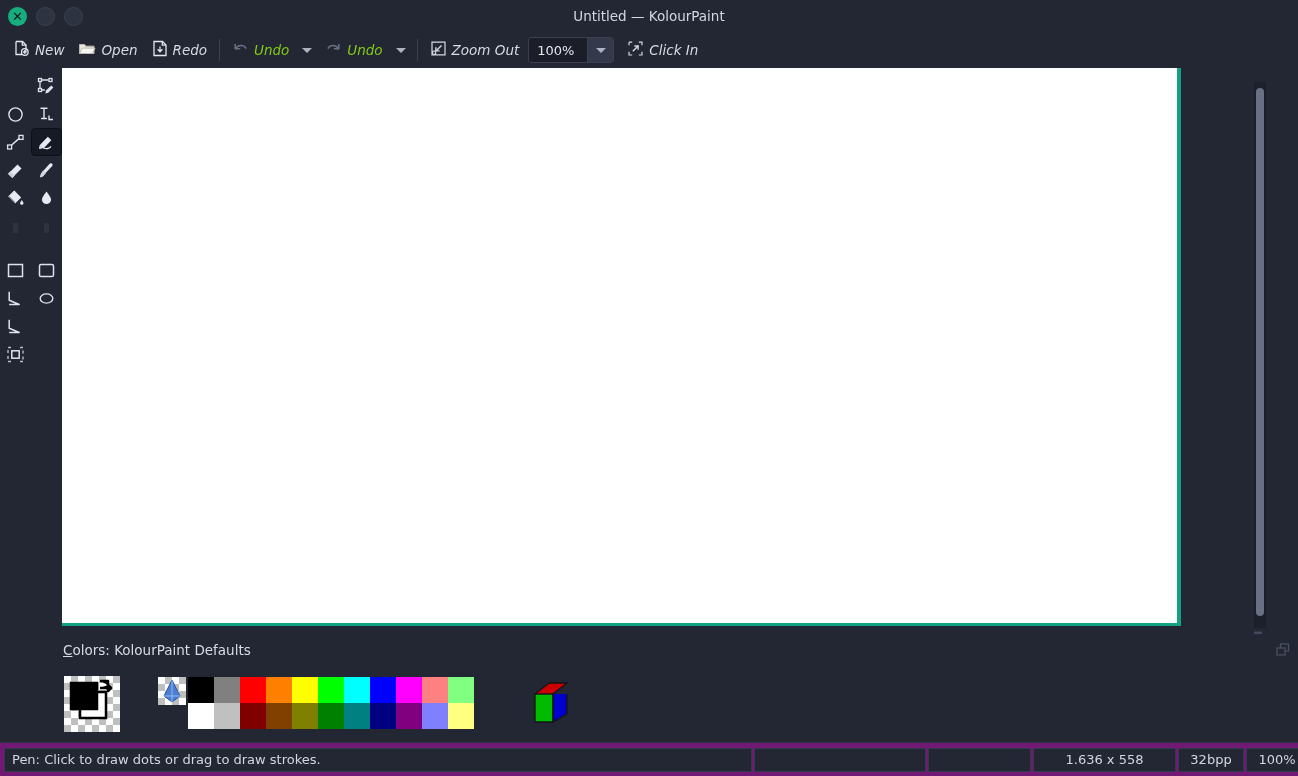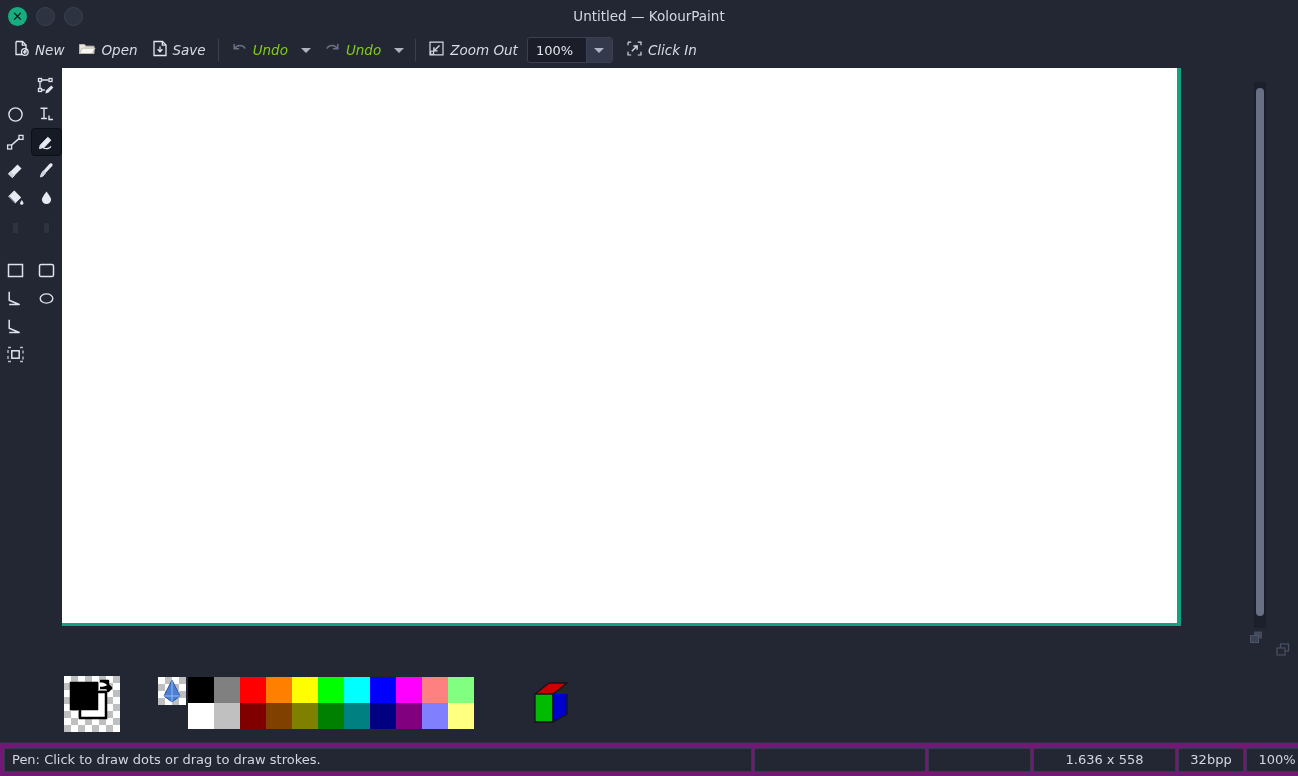--- a/index.html
+++ b/index.html
@@ -217,21 +217,21 @@
     </div>
 
     <div class="tbtn">
       <span>
         <svg width="16" height="17" viewBox="0 0 16 17">
           <path d="M2 1.5h8.5L14 5v10.5H2z" fill="none" stroke="#e3e6ed" stroke-width="1.3"></path>
           <path d="M10.3 1.6v3.5H14" fill="none" stroke="#e3e6ed" stroke-width="1.3"></path>
           <path d="M8 6.5v5M5.6 9.3L8 11.8l2.4-2.5" fill="none" stroke="#e3e6ed" stroke-width="1.3"></path>
         </svg>
       </span>
-      <span>Save</span>
+      <span>Redo</span>
     </div>
 
     <div class="tsep"></div>
 
     <div class="tbtn disabled">
       <span>
         <svg width="17" height="16" viewBox="0 0 17 16">
           <path d="M3.5 7.5C6 3.5 12 3.5 13.8 7.2" fill="none" stroke="#6a7084" stroke-width="1.5" stroke-linecap="round"></path>
           <path d="M3.2 3.4v4.3h4.3" fill="none" stroke="#6a7084" stroke-width="1.5" stroke-linecap="round" stroke-linejoin="round"></path>
         </svg>
@@ -414,20 +414,25 @@
     </div>
 
     <span id="corner-icon">
       <svg width="18" height="16" viewBox="0 0 18 16">
         <rect x="6" y="1.5" width="8" height="7" fill="#434a5d"></rect>
         <rect x="2.5" y="5.5" width="8" height="7" fill="#3b4254" stroke="#4d5468" stroke-width="1"></rect>
       </svg>
     </span>
   </div>
 
+  <div id="colordock">
+    <div id="colors-label">
+      <u>C</u><span>olors: KolourPaint Defaults</span>
+    </div>
+  </div>
 
   <div id="fgbg" class="checker">
     <svg width="56" height="56" viewBox="0 0 56 56">
       <rect x="16" y="16" width="26" height="26" fill="#ffffff" stroke="#000000" stroke-width="2.5"></rect>
       <rect x="7" y="7" width="26" height="26" fill="#000000" stroke="#000000" stroke-width="2.5"></rect>
       <path d="M36 5h8v4M44 9l3 3-3 3v-3h-8" fill="#000" stroke="#000" stroke-width="2.5" stroke-linejoin="round"></path>
     </svg>
   </div>
 
   <div id="transparent-swatch" class="checker">

